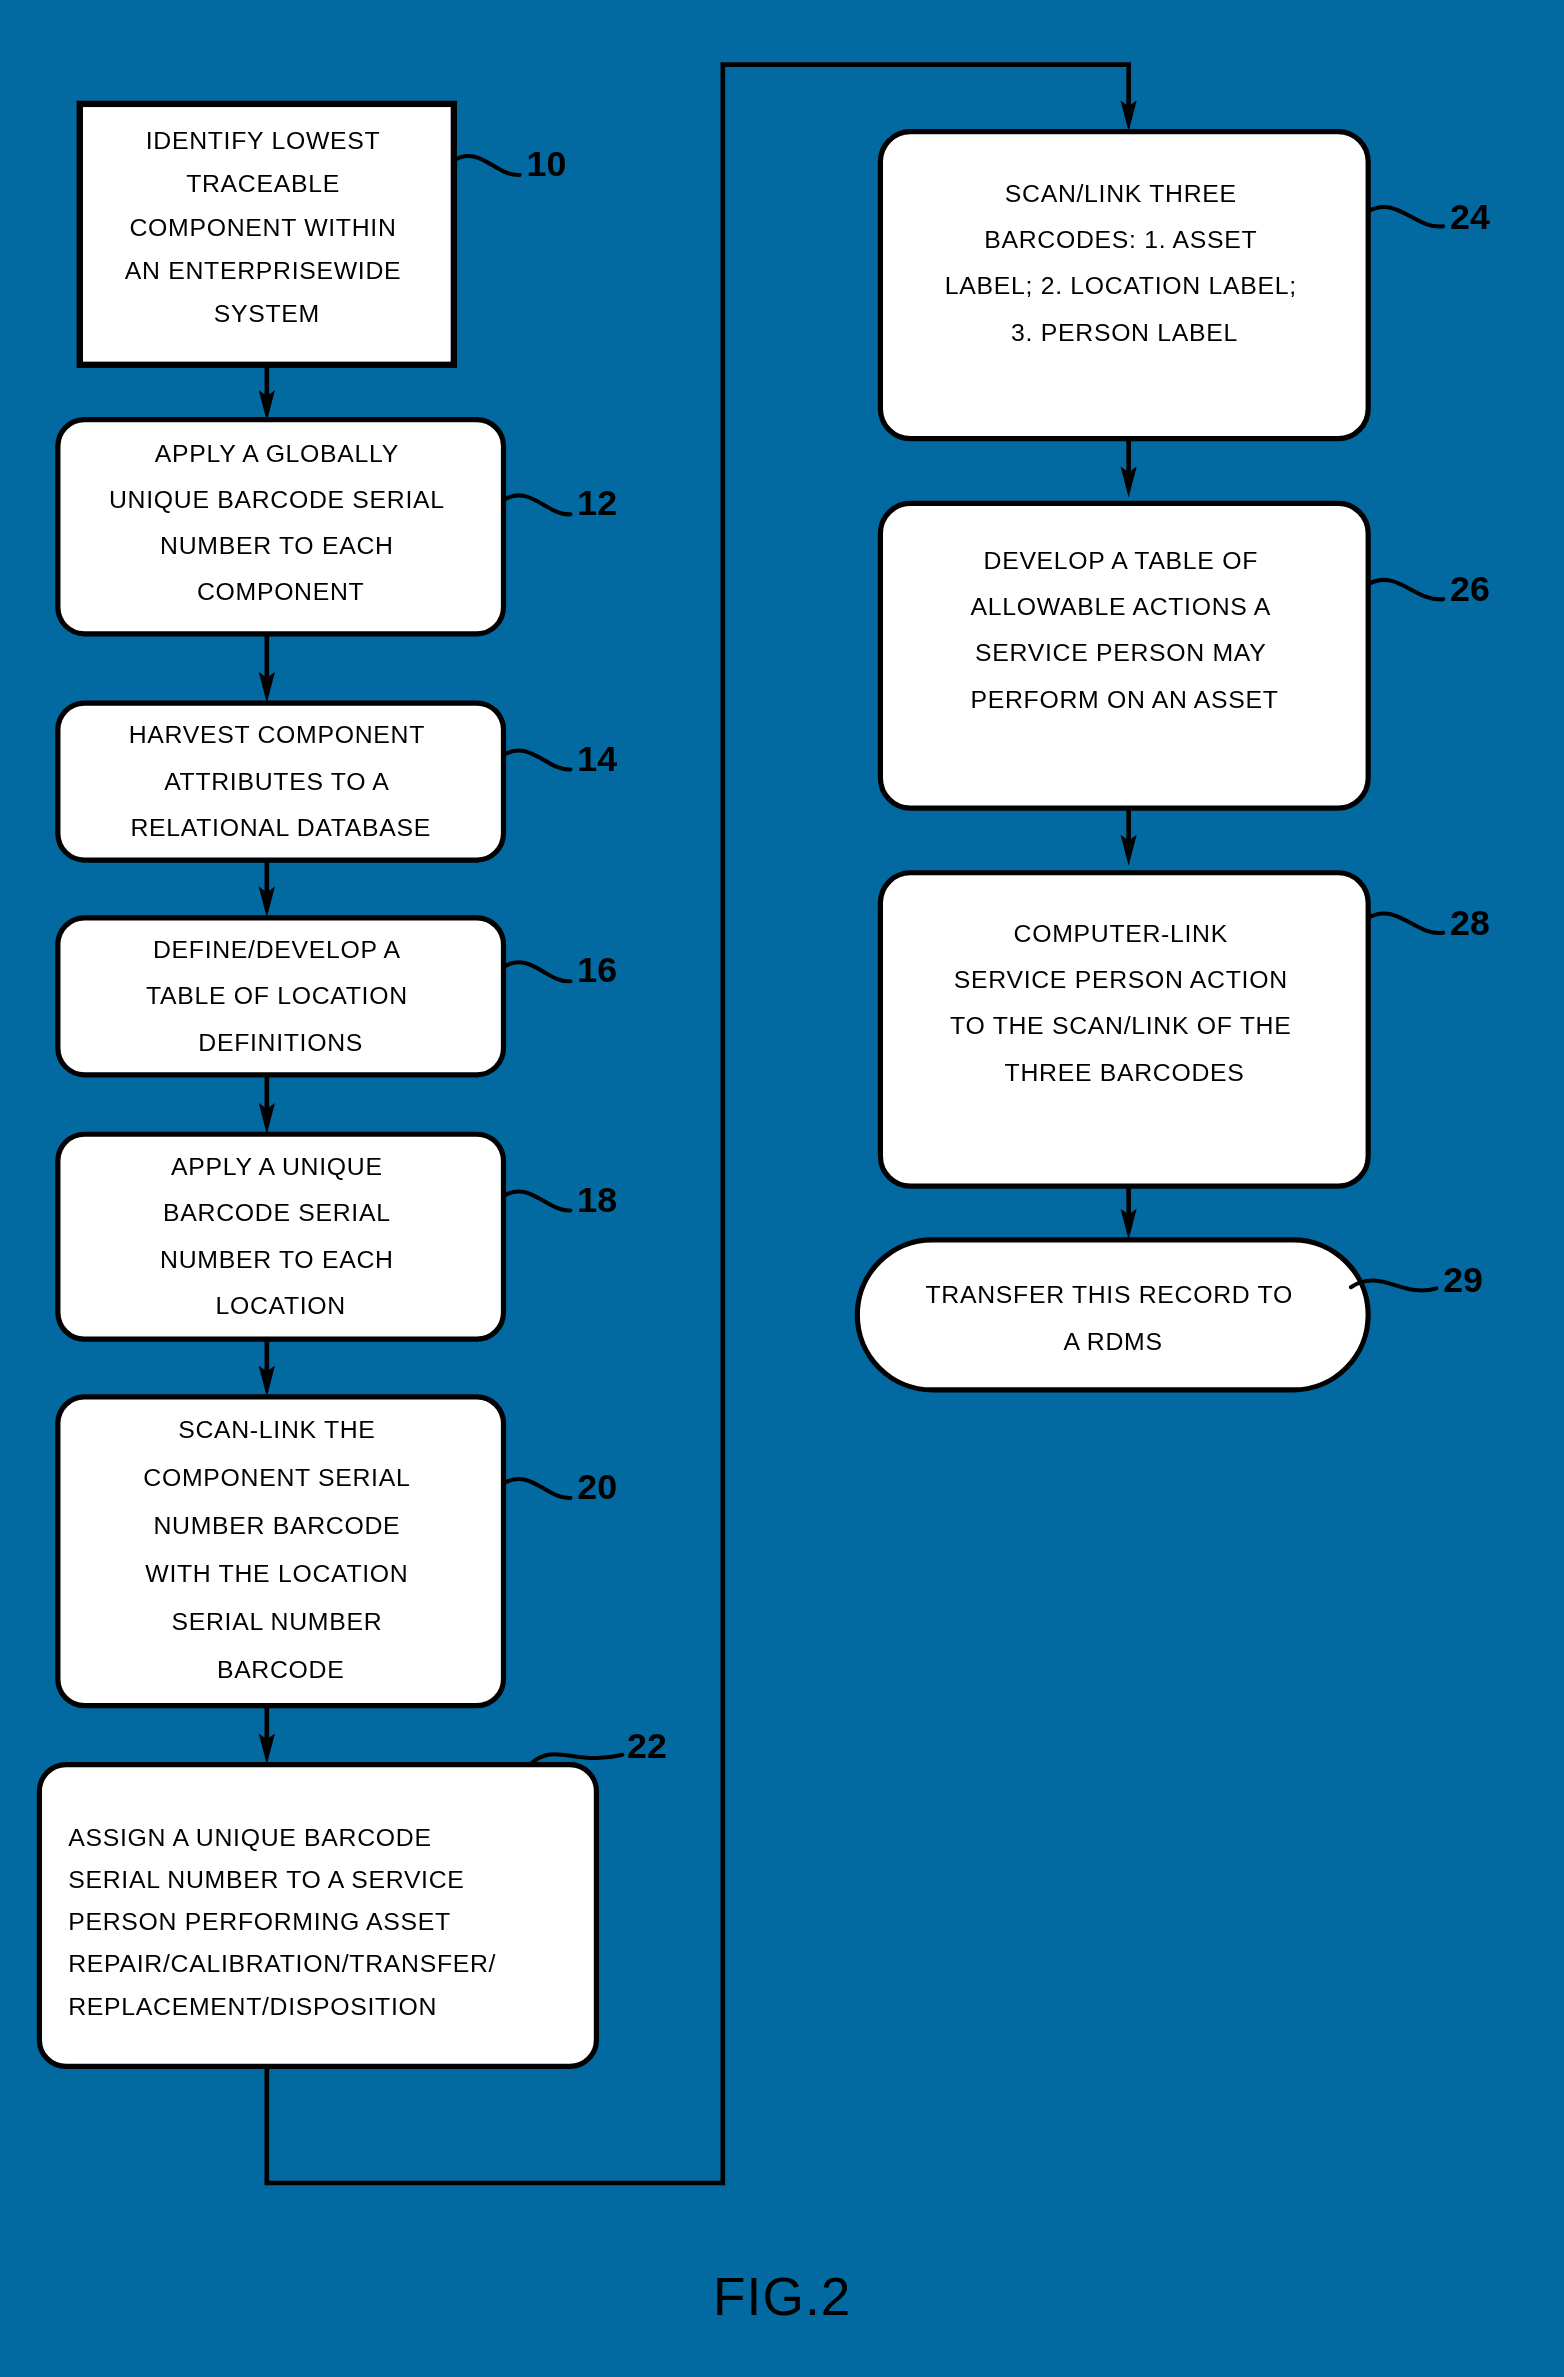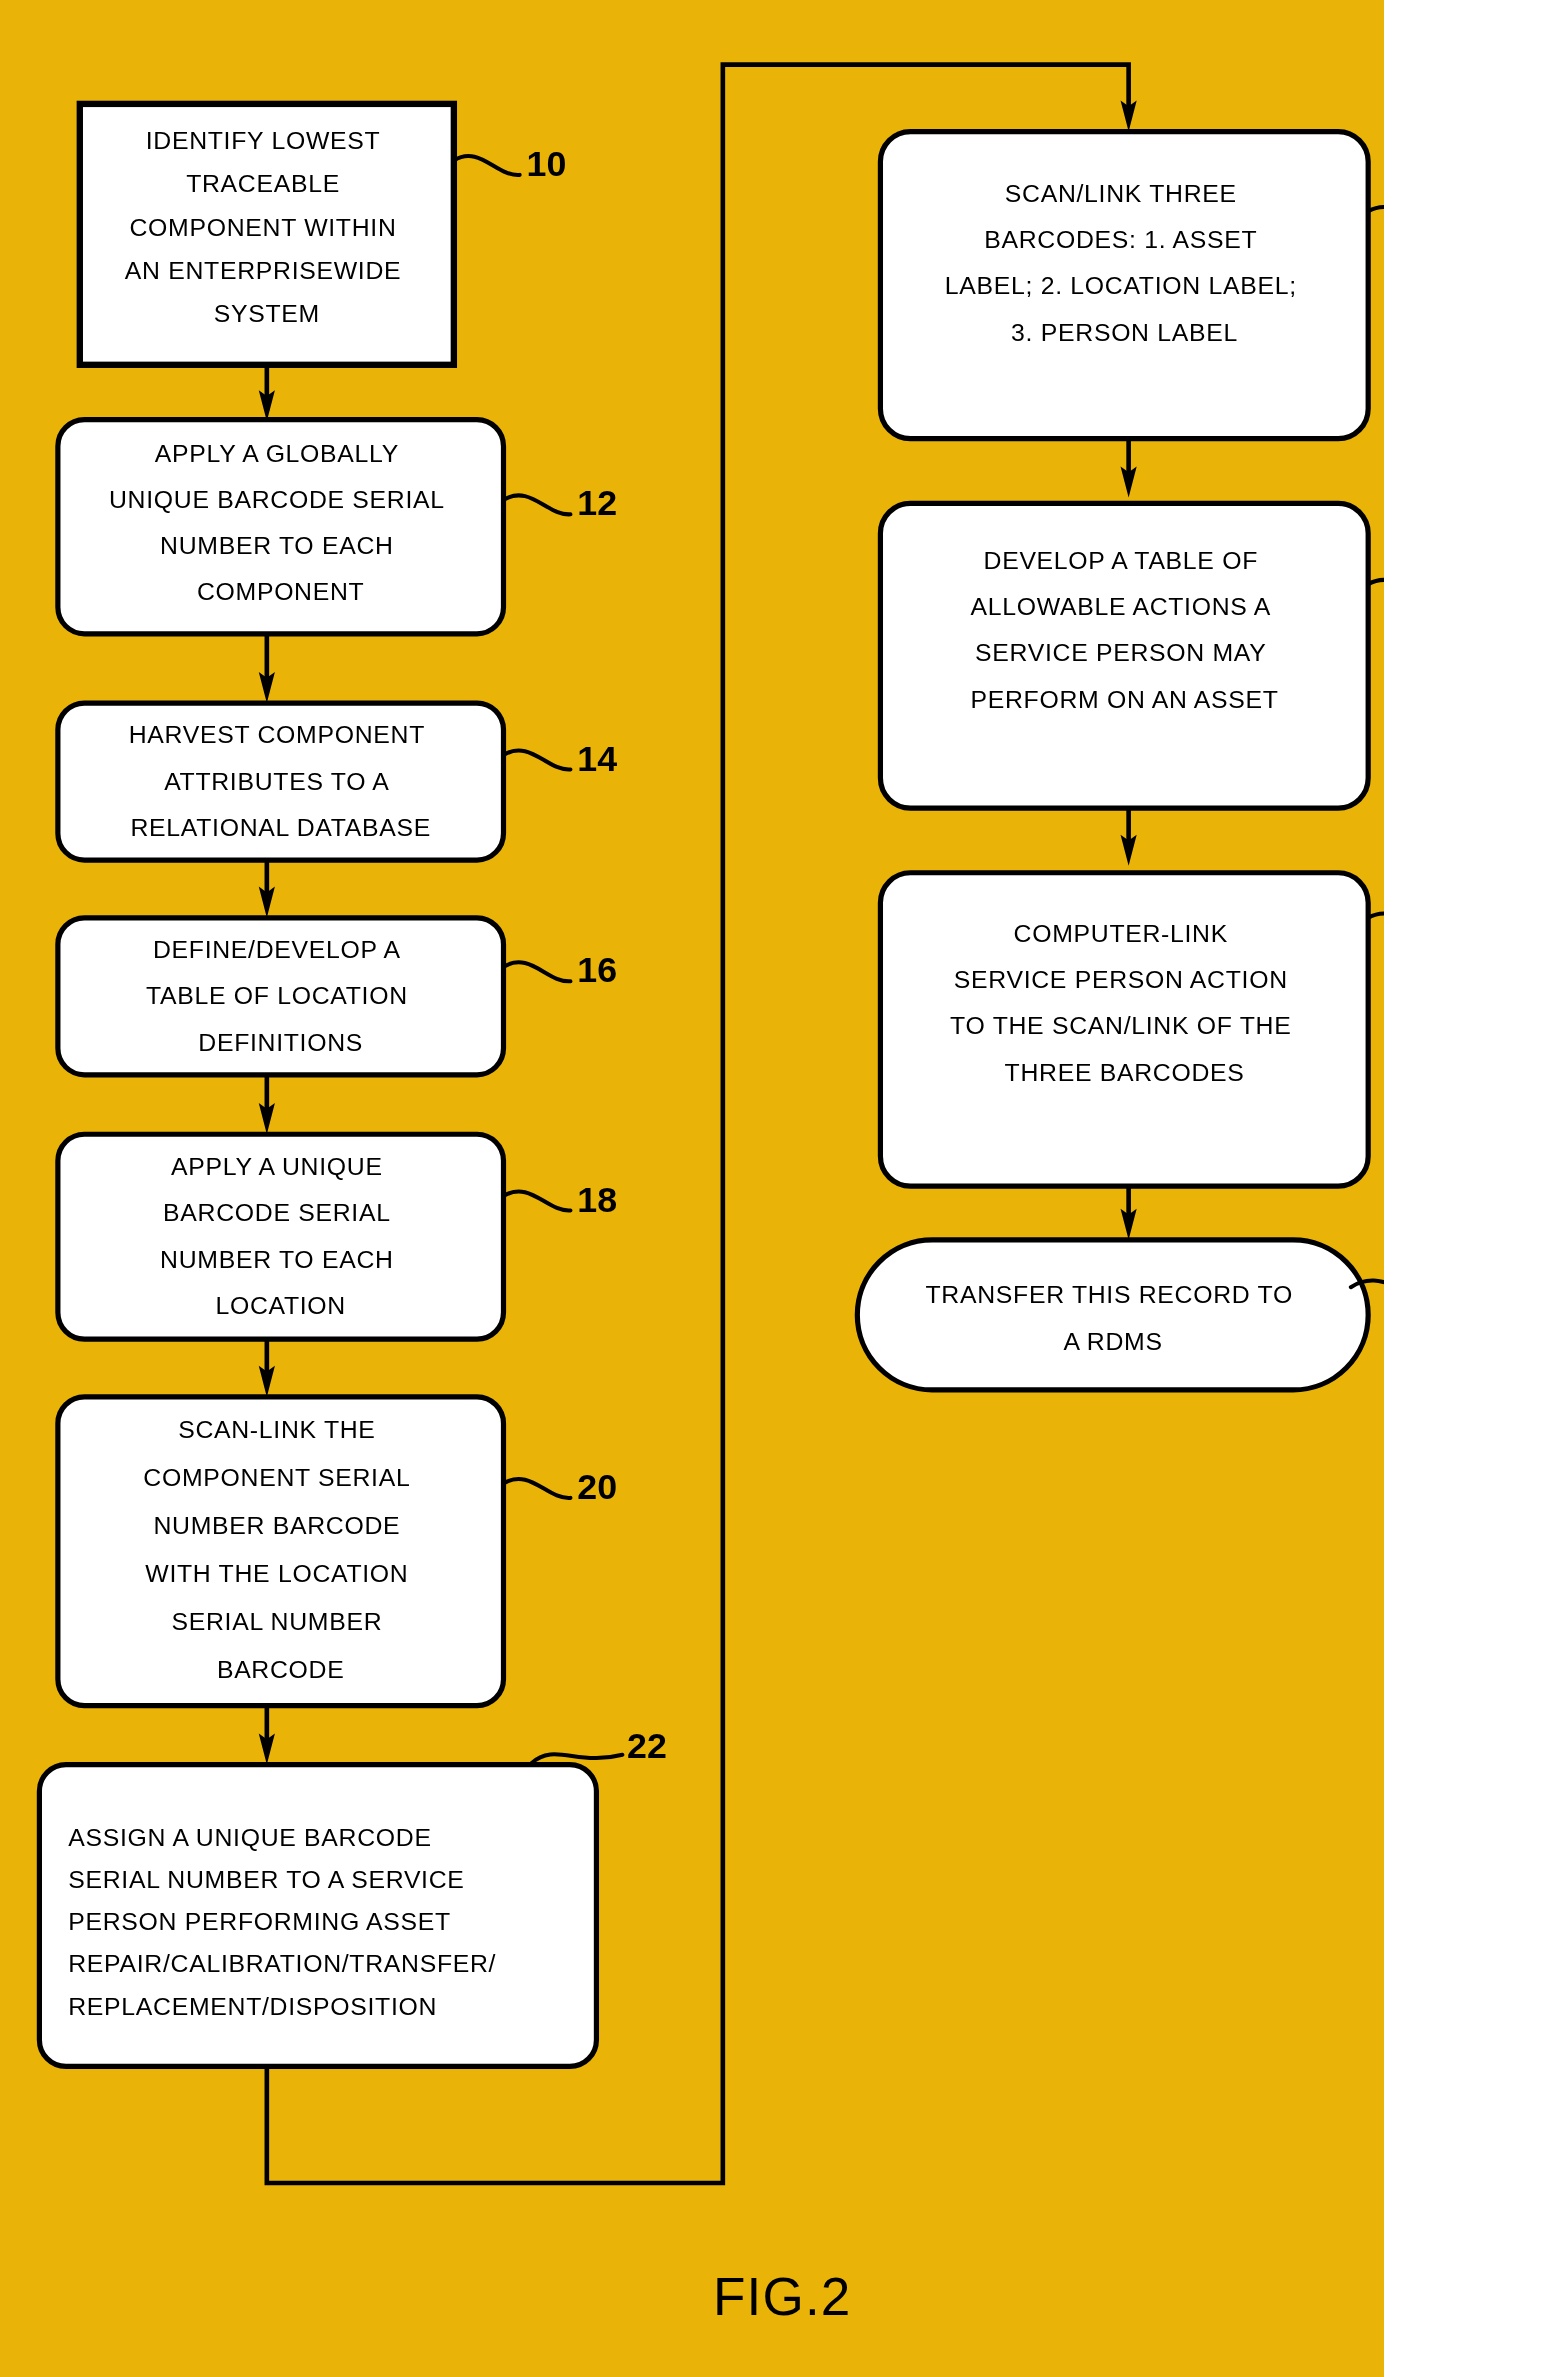--- a/index.html
+++ b/index.html
@@ -5,23 +5,23 @@
   html, body {
     margin: 0;
     padding: 0;
     background: #ffffff;
   }
   body {
     font-family: "Liberation Sans", sans-serif;
   }
   #figure-root {
     position: relative;
-    width: 1384px;
+    width: 1564px;
     height: 2377px;
-    background: #eab308;
+    background: #0369a1;
     overflow: hidden;
   }
   svg#flowchart {
     position: absolute;
     top: 0;
     left: 0;
     width: 1564px;
     height: 2377px;
   }
   .box-shape {

